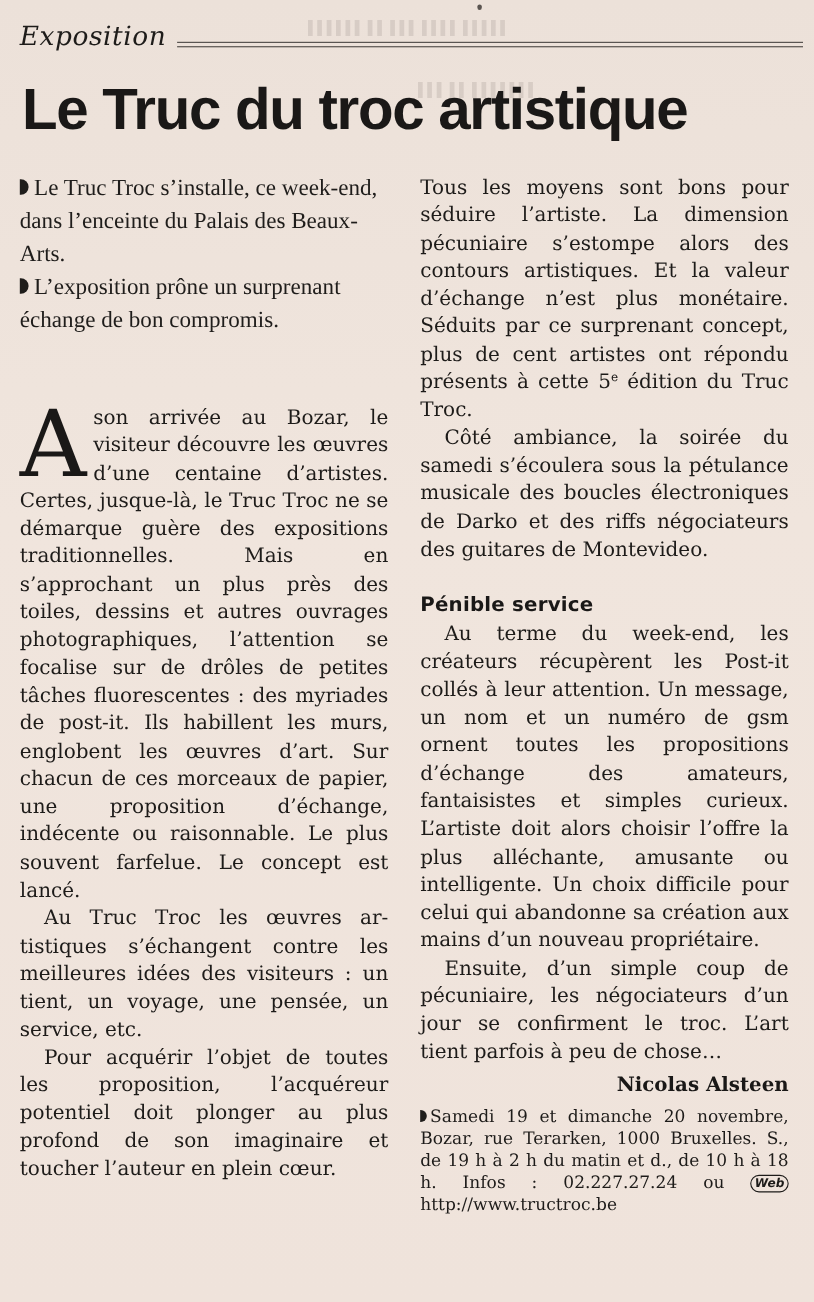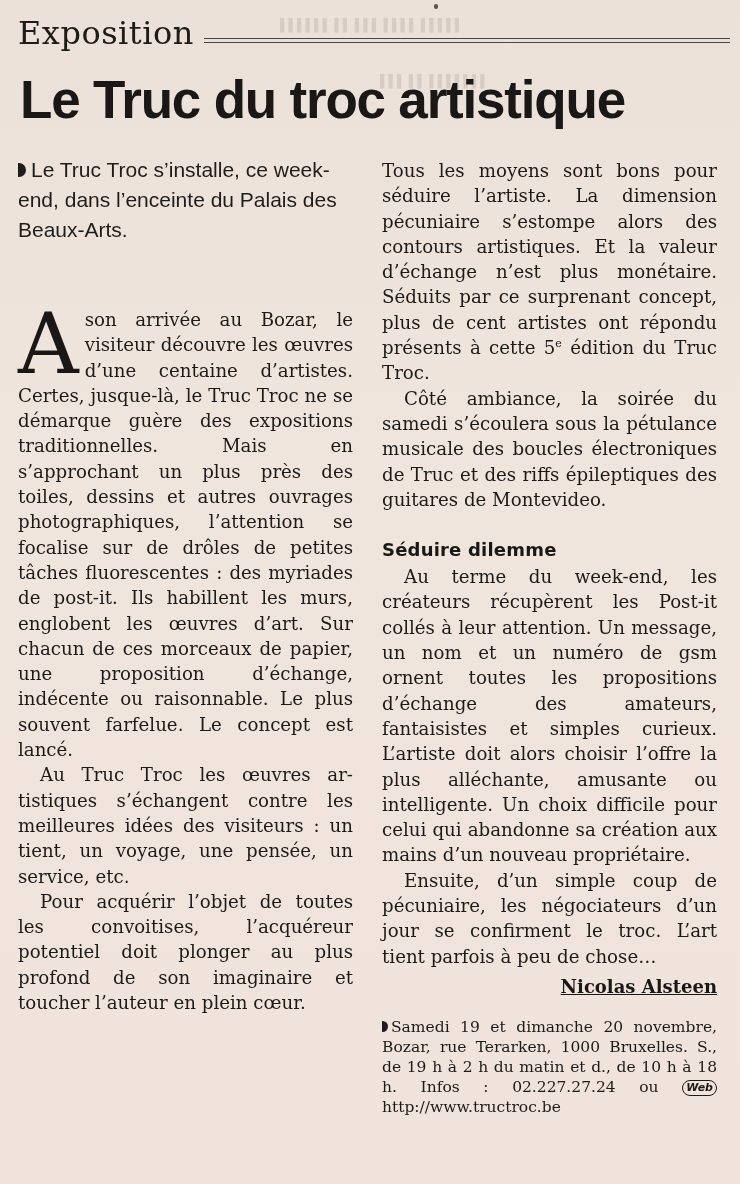--- a/index.html
+++ b/index.html
@@ -19,21 +19,22 @@
     }
     .rubric {
       position: absolute;
       left: 18px; top: 16px;
       width: 712px;
       display: flex;
       align-items: flex-end;
     }
     .rubric-label {
       font-family: "DejaVu Serif", serif;
-      font-size: 32px;
+      font-style: italic;
+      font-size: 24px;
       line-height: 34px;
       color: #1e1c1a;
       white-space: nowrap;
       letter-spacing: 0.5px;
     }
     .rubric-rule {
       flex: 1;
       height: 3px;
       margin-left: 10px;
       margin-bottom: 7px;
@@ -56,21 +57,21 @@
       position: absolute;
       left: 18px; top: 155px;
       width: 335px;
     }
     .col-right {
       position: absolute;
       left: 382px; top: 158px;
       width: 335px;
     }
     .chapo-item {
-      font-family: Liberation Sans, sans-serif;
+      font-family: Liberation Serif, serif;
       font-size: 21px;
       line-height: 30px;
       color: #1f1d1b;
       margin: 0;
     }
     .bullet {
       display: inline-block;
       width: 8px; height: 14px;
       background: #1f1d1b;
       border-radius: 0 8px 8px 0;
@@ -106,28 +107,27 @@
       letter-spacing: 0.2px;
     }
     .byline {
       font-family: "DejaVu Serif", serif;
       font-weight: bold;
       font-size: 18px;
       line-height: 28px;
       text-align: right;
       margin-top: 4px;
       color: #1a1817;
-      text-decoration: underline;
     }
     .info {
       font-family: "DejaVu Serif", serif;
       font-size: 15.5px;
       line-height: 20px;
       text-align: justify;
-      margin-top: 16px;
+      margin-top: 4px;
       color: #1d1b19;
     }
     .info .bullet { width: 6px; height: 11px; margin-right: 3px; }
     .web-badge {
       display: inline-block;
       font-family: "DejaVu Sans", sans-serif;
       font-weight: bold;
       font-style: italic;
       font-size: 11px;
       line-height: 14px;
@@ -165,34 +165,35 @@
   <div class="rubric">
     <span class="rubric-label">Exposition</span>
     <span class="rubric-rule"></span>
   </div>
 
   <h1 class="headline" style="margin:0;">Le Truc du troc artistique</h1>
 
   <div class="col-left">
     <div class="chapo">
       <p class="chapo-item"><span class="bullet"></span><span>Le Truc Troc s’installe, ce week-end, dans l’enceinte du Palais des Beaux-Arts.</span></p>
+      <p class="chapo-item"><span class="bullet"></span><span>L’exposition prône un surprenant échange de bon compromis.</span></p>
     </div>
 
     <div class="body-text">
       <p><span class="dropcap">A</span><span> son arrivée au Bozar, le visiteur découvre les œu­vres d’une centaine d’ar­tistes. Certes, jusque-là, le Truc Troc ne se démarque guère des expositions tradition­nelles. Mais en s’approchant un plus près des toiles, dessins et autres ouvrages photographi­ques, l’attention se focalise sur de drôles de petites tâches fluo­rescentes : des myriades de post-it. Ils habillent les murs, englobent les œuvres d’art. Sur chacun de ces morceaux de pa­pier, une proposition d’échange, indécente ou raison­nable. Le plus souvent farfelue. Le concept est lancé.</span></p>
       <p class="indent">Au Truc Troc les œuvres ar­tistiques s’échangent contre les meilleures idées des visiteurs : un tient, un voyage, une pen­sée, un service, etc.</p>
-      <p class="indent">Pour acquérir l’objet de tou­tes les convoitises, l’acquéreur potentiel doit plonger au plus profond de son imaginaire et toucher l’auteur en plein cœur.</p>
+      <p class="indent">Pour acquérir l’objet de tou­tes les proposition, l’acquéreur potentiel doit plonger au plus profond de son imaginaire et toucher l’auteur en plein cœur.</p>
     </div>
   </div>
 
   <div class="col-right">
     <div class="body-text">
       <p><span>Tous les moyens sont bons pour séduire l’artiste. La di­mension pécuniaire s’estompe alors des contours artistiques. Et la valeur d’échange n’est plus monétaire. Séduits par ce surprenant concept, plus de cent artistes ont répondu pré­sents à cette 5</span><sup class="ord">e</sup><span> édition du Truc Troc.</span></p>
-      <p class="indent">Côté ambiance, la soirée du samedi s’écoulera sous la pétu­lance musicale des boucles élec­troniques de Truc et des riffs épileptiques des guitares de Montevideo.</p>
-      <div class="subhead">Séduire dilemme</div>
+      <p class="indent">Côté ambiance, la soirée du samedi s’écoulera sous la pétu­lance musicale des boucles élec­troniques de Darko et des riffs négociateurs des guitares de Montevideo.</p>
+      <div class="subhead">Pénible service</div>
       <p class="indent">Au terme du week-end, les créateurs récupèrent les Post-it collés à leur attention. Un mes­sage, un nom et un numéro de gsm ornent toutes les proposi­tions d’échange des amateurs, fantaisistes et simples curieux. L’artiste doit alors choisir l’of­fre la plus alléchante, amu­sante ou intelligente. Un choix difficile pour celui qui aban­donne sa création aux mains d’un nouveau propriétaire.</p>
       <p class="indent">Ensuite, d’un simple coup de pécuniaire, les négociateurs d’un jour se confirment le troc. L’art tient parfois à peu de cho­se…</p>
     </div>
 
     <div class="byline">Nicolas Alsteen</div>
 
     <div class="info">
       <span class="bullet"></span><span>Samedi 19 et dimanche 20 novembre, Bo­zar, rue Terarken, 1000 Bruxelles. S., de 19 h à 2 h du matin et d., de 10 h à 18 h. In­fos : 02.227.27.24 ou </span><span class="web-badge">Web</span><span> http://www.truc­troc.be</span>
     </div>
   </div>

